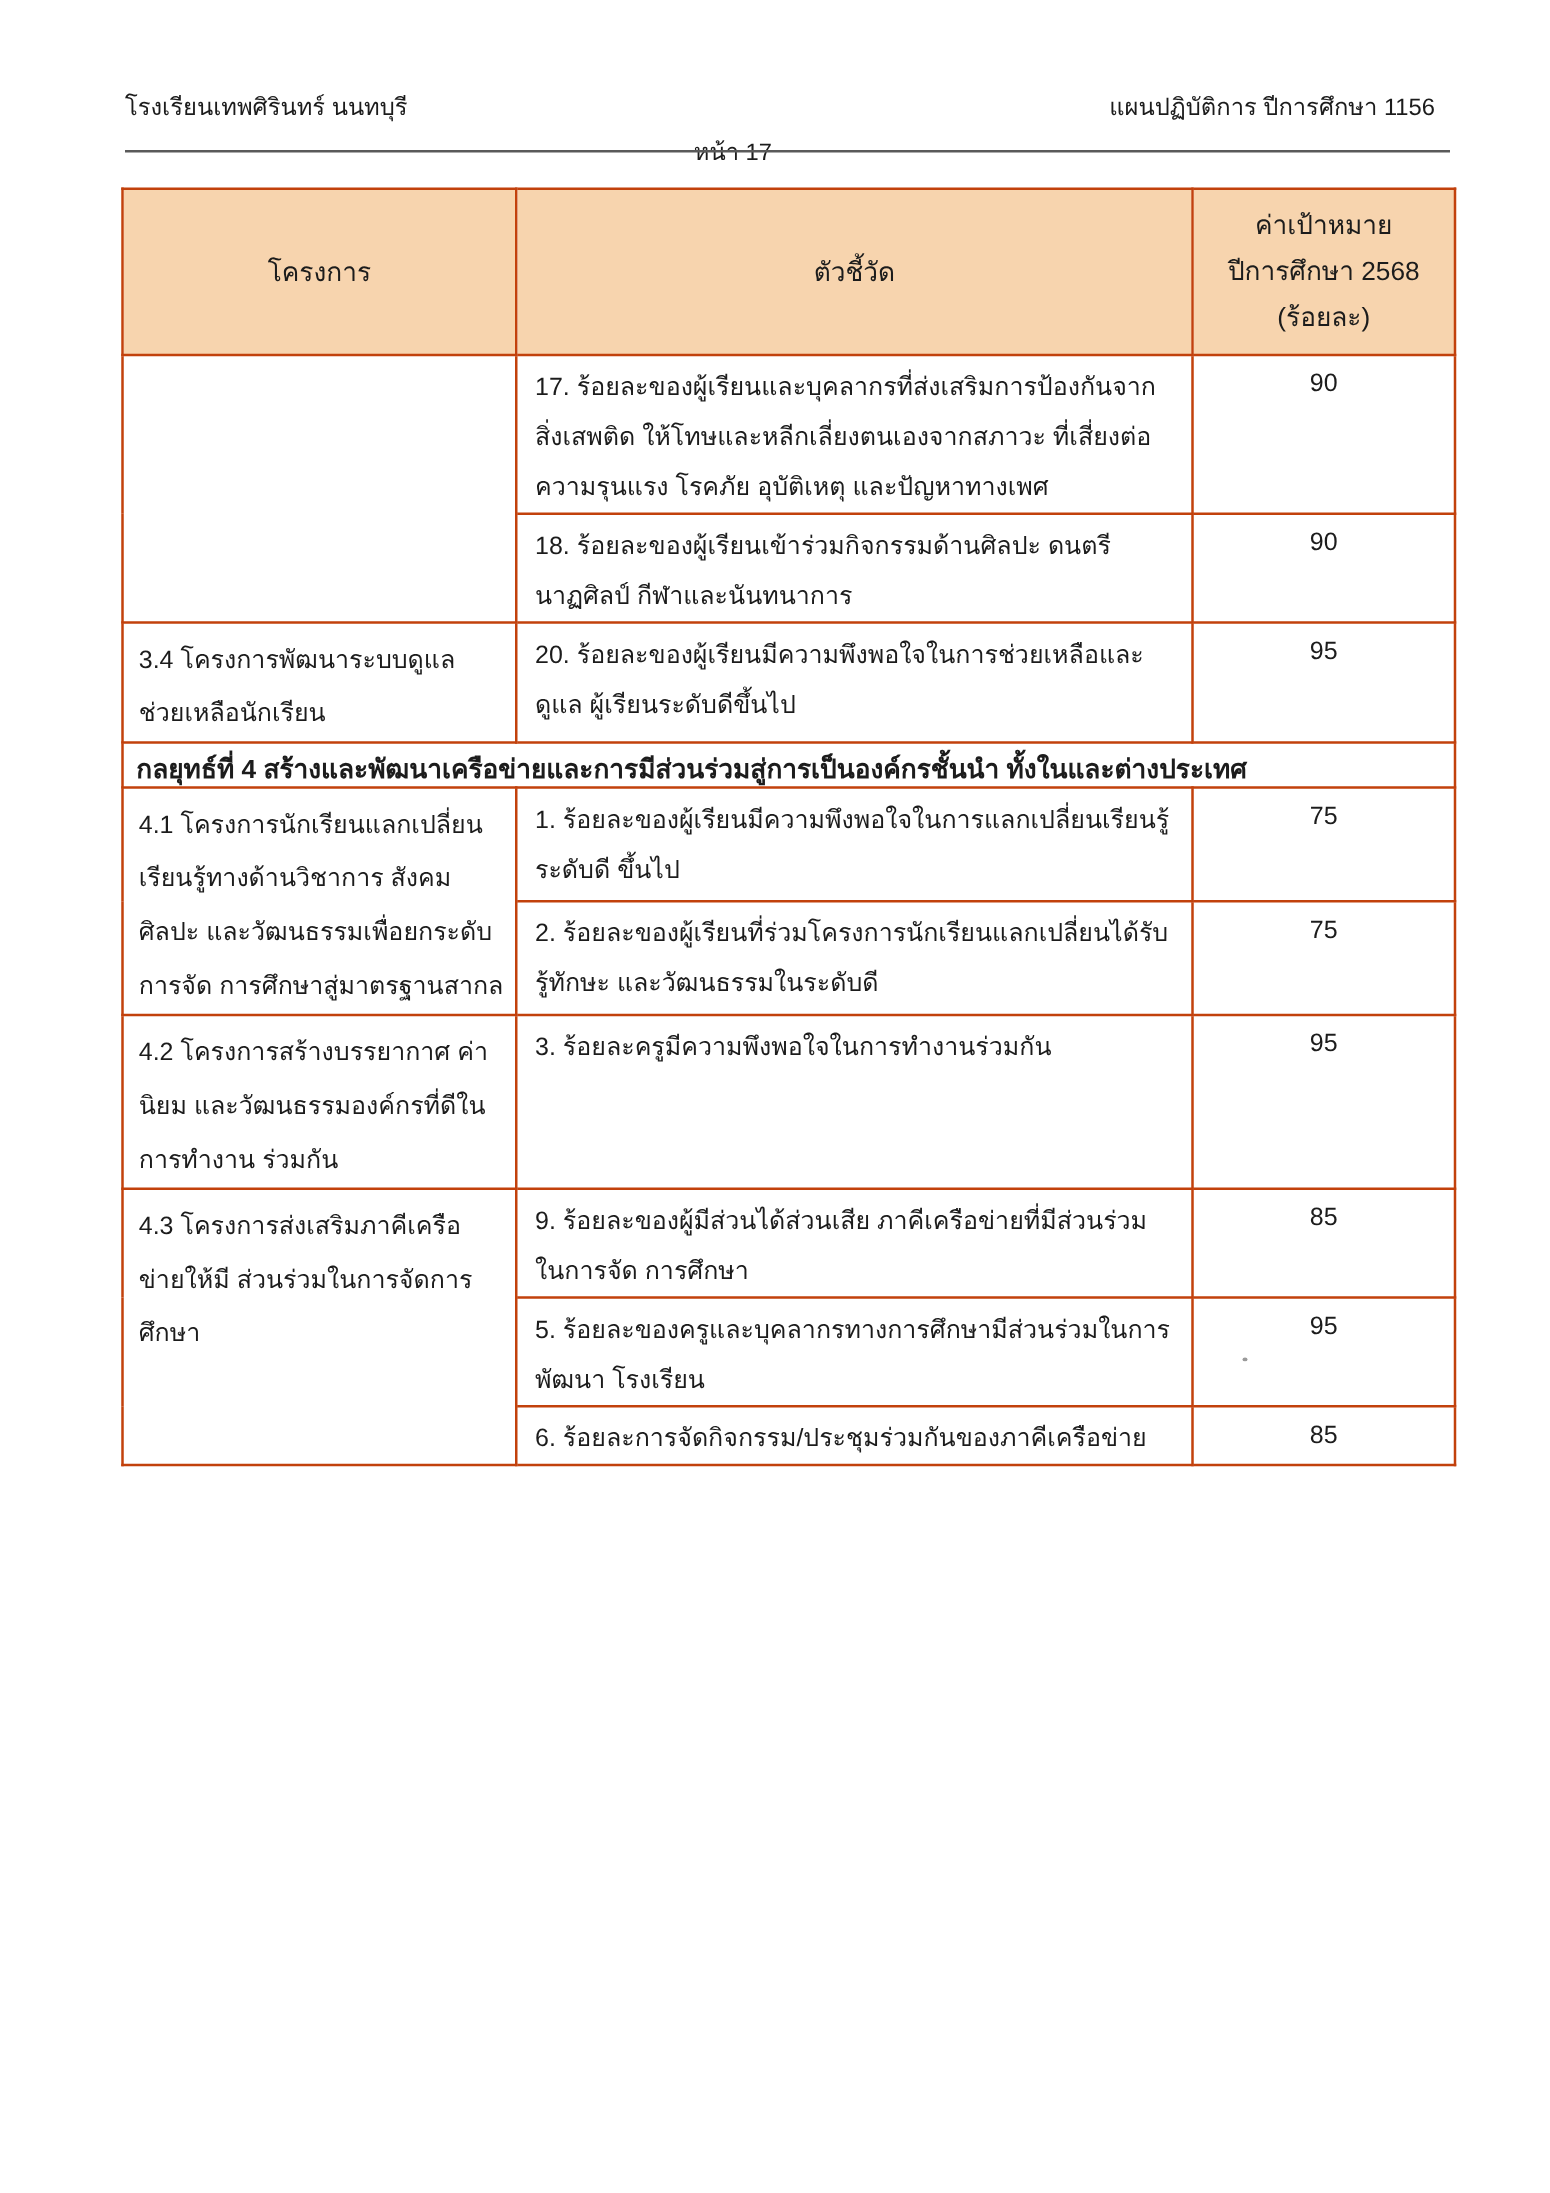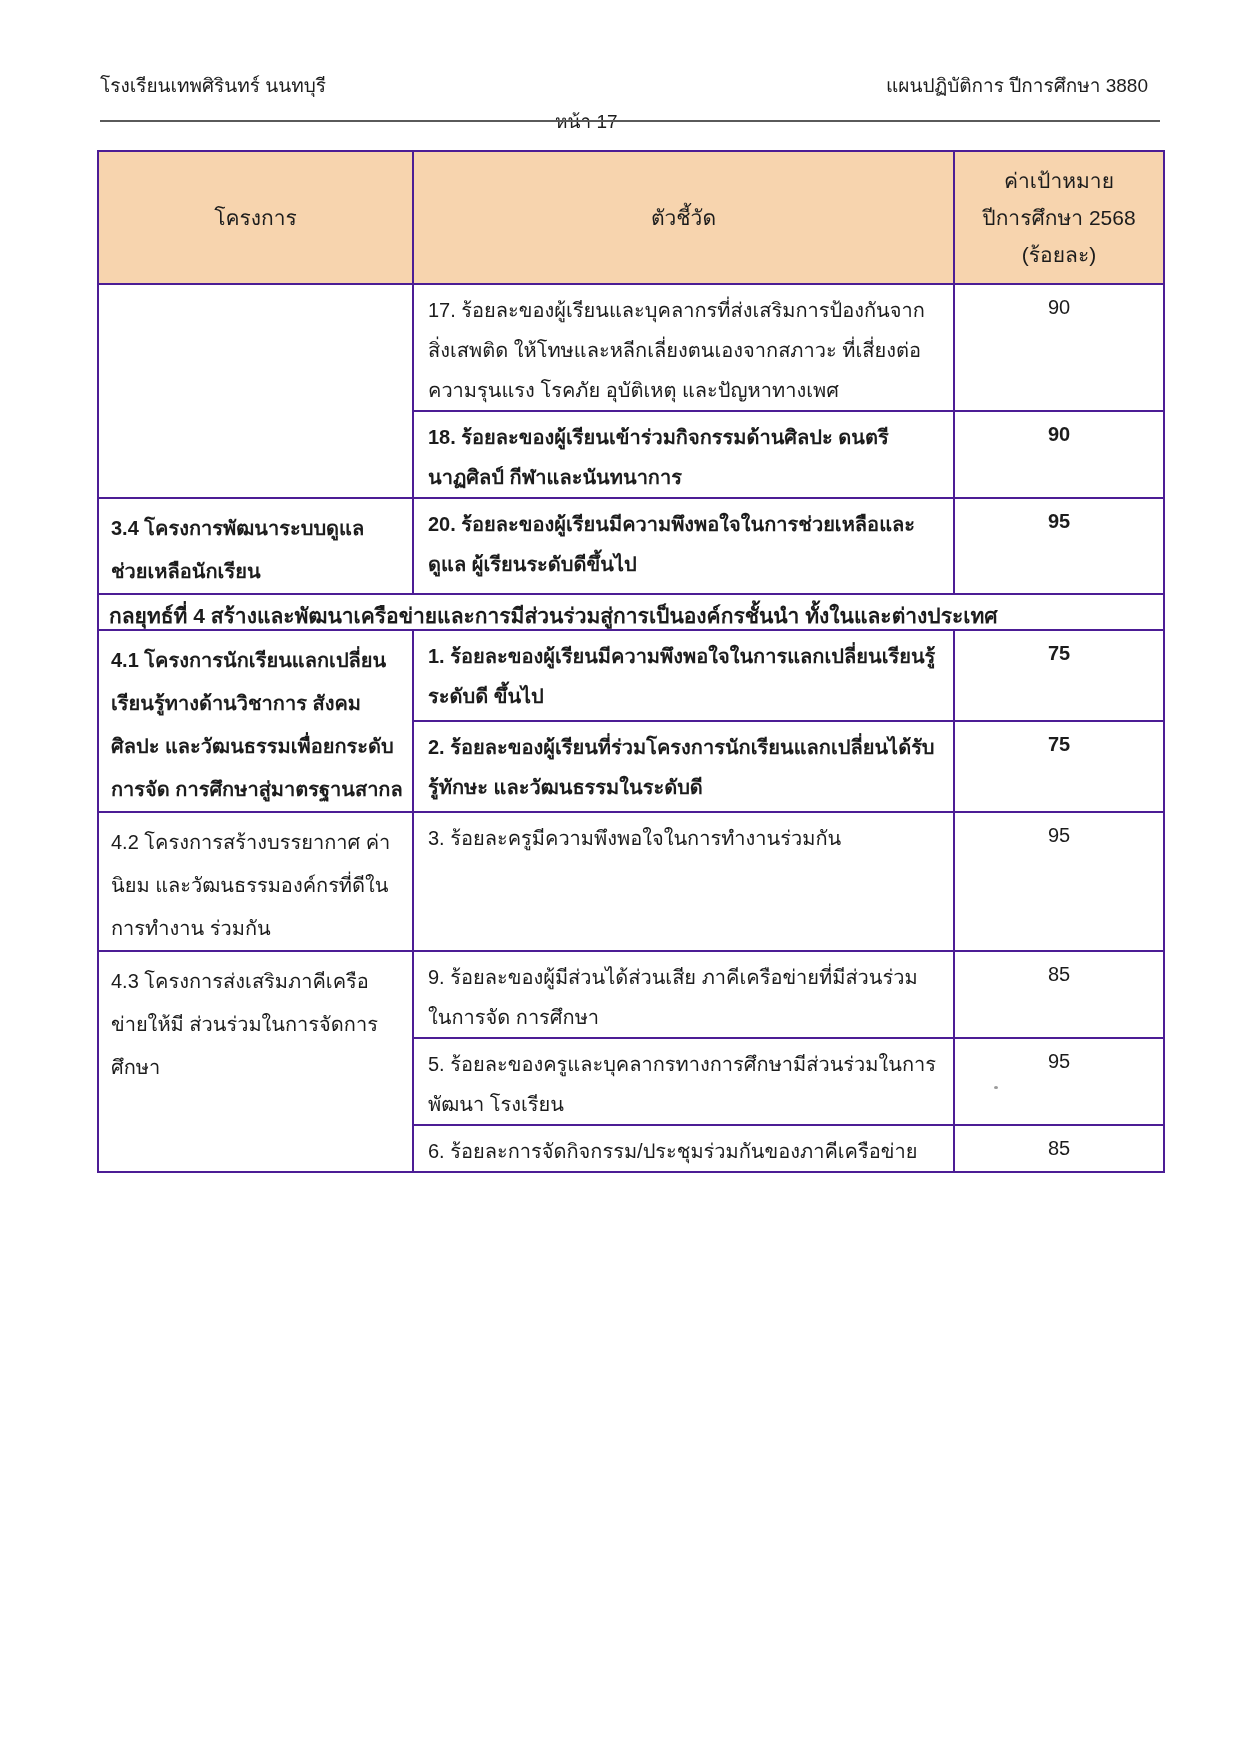--- a/index.html
+++ b/index.html
@@ -21,21 +21,21 @@
     border-top: 2px solid #5a5a5a;
   }
   table.doc-table {
     position: absolute; top: 150px; left: 97px;
     width: 1066px;
     border-collapse: collapse;
     table-layout: fixed;
     font-size: 20px;
   }
   .doc-table td {
-    border: 2px solid #4c1d95;
+    border: 2px solid #c2410c;
     vertical-align: top;
     overflow: hidden;
   }
   tr.thead { height: 133px; }
   tr.thead td {
     background: #f7d4ae;
     text-align: center;
     vertical-align: middle;
     font-size: 21px;
   }
@@ -55,36 +55,36 @@
     line-height: 24px;
   }
   tr.strategy-row { height: 32px; }
   td.strategy {
     font-weight: bold;
     font-size: 21px;
     padding: 8px 8px 0 10px;
     line-height: 26px;
   }
   tr.h126 { height: 126px; }
-  tr.h84  { height: 84px; font-weight: bold; }
+  tr.h84  { height: 84px; }
   tr.h122 { height: 122px; }
   tr.h80  { height: 80px; }
   tr.h44  { height: 44px; }
   .speck {
     position: absolute; top: 1086px; left: 994px;
     width: 4px; height: 3px; background: #9a9a9a; border-radius: 50%;
   }
 </style>
 </head>
 <body>
 
 <div class="page-header">
   <span>โรงเรียนเทพศิรินทร์ นนทบุรี</span>
   <span class="center">หน้า 17</span>
-  <span>แผนปฏิบัติการ ปีการศึกษา 3880</span>
+  <span>แผนปฏิบัติการ ปีการศึกษา 1156</span>
 </div>
 
 <div class="header-rule"></div>
 
 <table class="doc-table">
   <colgroup>
     <col style="width:315px">
     <col style="width:541px">
     <col style="width:210px">
   </colgroup>

